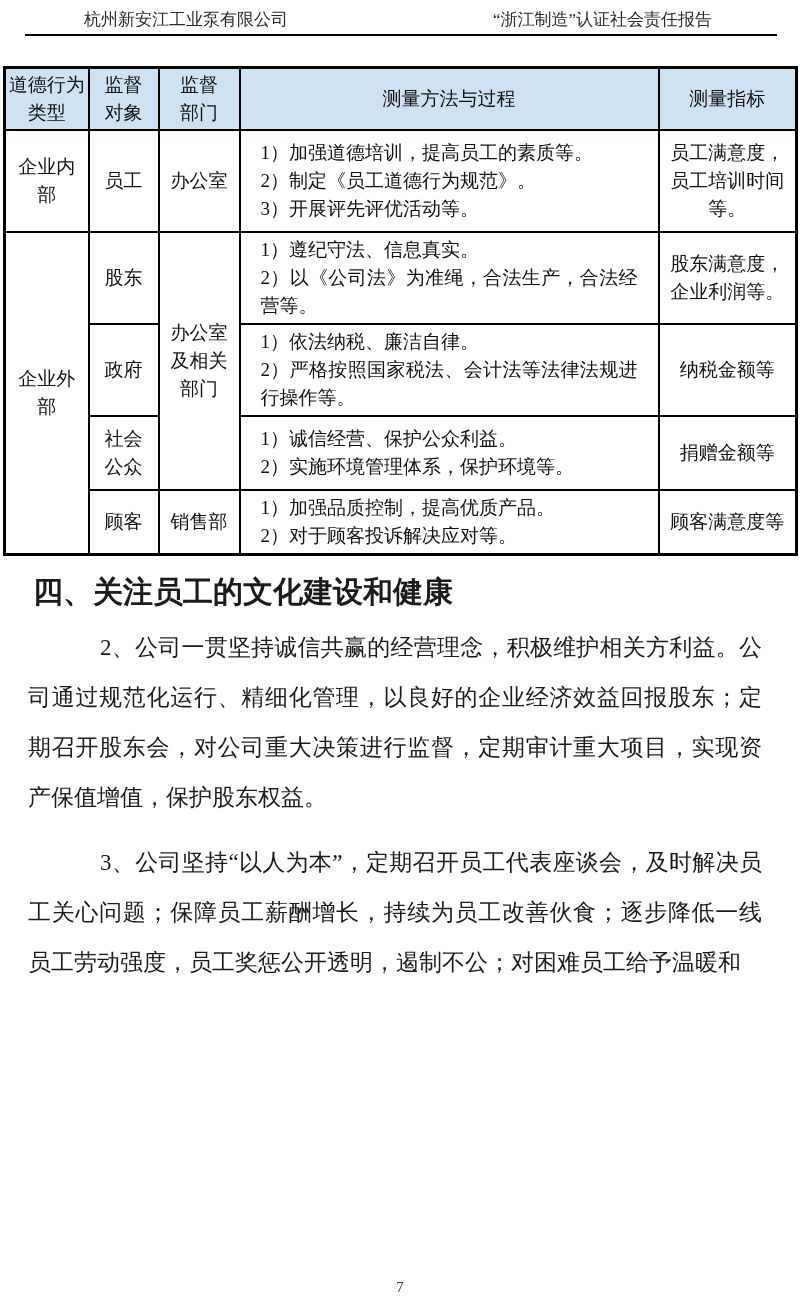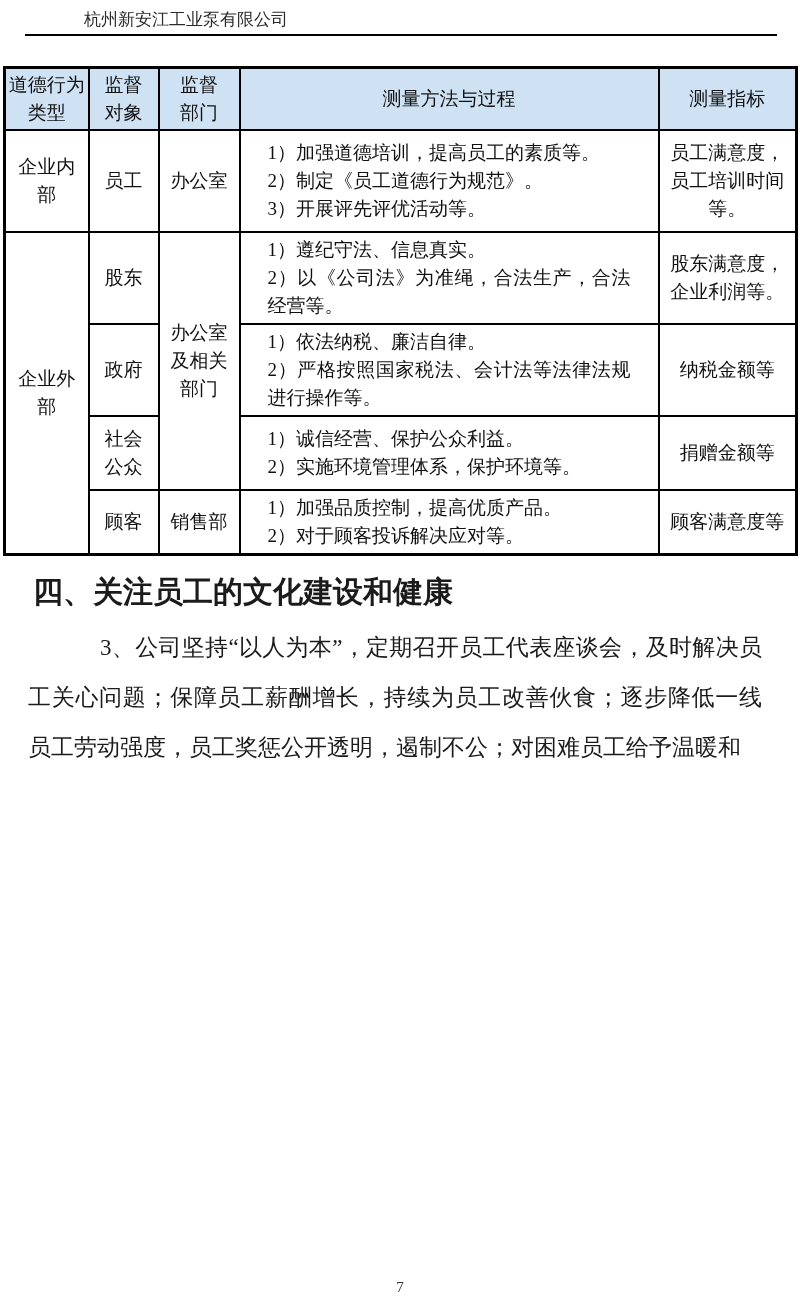--- a/index.html
+++ b/index.html
@@ -57,21 +57,21 @@
     padding: 2px;
   }
   table.ethics-table td {
     vertical-align: middle;
     text-align: center;
     white-space: pre-line;
     padding: 8px;
   }
   table.ethics-table td.method-cell {
     text-align: left;
-    padding: 3px 27px;
+    padding: 3px 20px;
     text-align: justify;
   }
   
   .section-heading {
     margin: 20px 30px 0 33px;
     font-size: 30px;
     font-weight: bold;
     line-height: 32px;
   }
   .body-paragraph {
@@ -93,20 +93,21 @@
     color: #333;
   }
 </style>
 </head>
 <body>
 
 <div class="page">
 
   <div class="running-header">
     <span>杭州新安江工业泵有限公司</span>
+    <span>“浙江制造”认证社会责任报告</span>
   </div>
   <hr class="header-rule">
 
   <table class="ethics-table">
     <colgroup>
       <col style="width:84px">
       <col style="width:70px">
       <col style="width:81px">
       <col style="width:419px">
       <col style="width:138px">
@@ -164,17 +165,18 @@
         <td>销售部</td>
         <td class="method-cell">1）加强品质控制，提高优质产品。
 2）对于顾客投诉解决应对等。</td>
         <td>顾客满意度等</td>
       </tr>
     </tbody>
   </table>
 
   <h2 class="section-heading">四、关注员工的文化建设和健康</h2>
 
+  <p class="body-paragraph">2、公司一贯坚持诚信共赢的经营理念，积极维护相关方利益。公司通过规范化运行、精细化管理，以良好的企业经济效益回报股东；定期召开股东会，对公司重大决策进行监督，定期审计重大项目，实现资产保值增值，保护股东权益。</p>
   <p class="body-paragraph">3、公司坚持“以人为本”，定期召开员工代表座谈会，及时解决员工关心问题；保障员工薪酬增长，持续为员工改善伙食；逐步降低一线员工劳动强度，员工奖惩公开透明，遏制不公；对困难员工给予温暖和</p>
 
   <div class="page-number">7</div>
 
 </div>
 
 </body></html>

